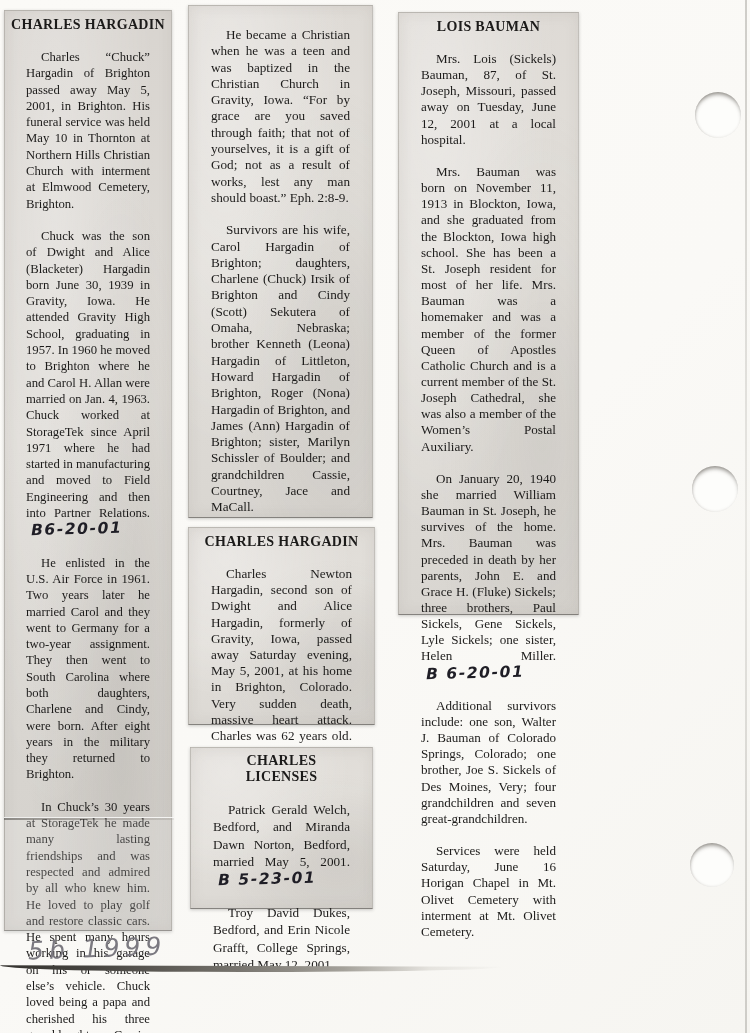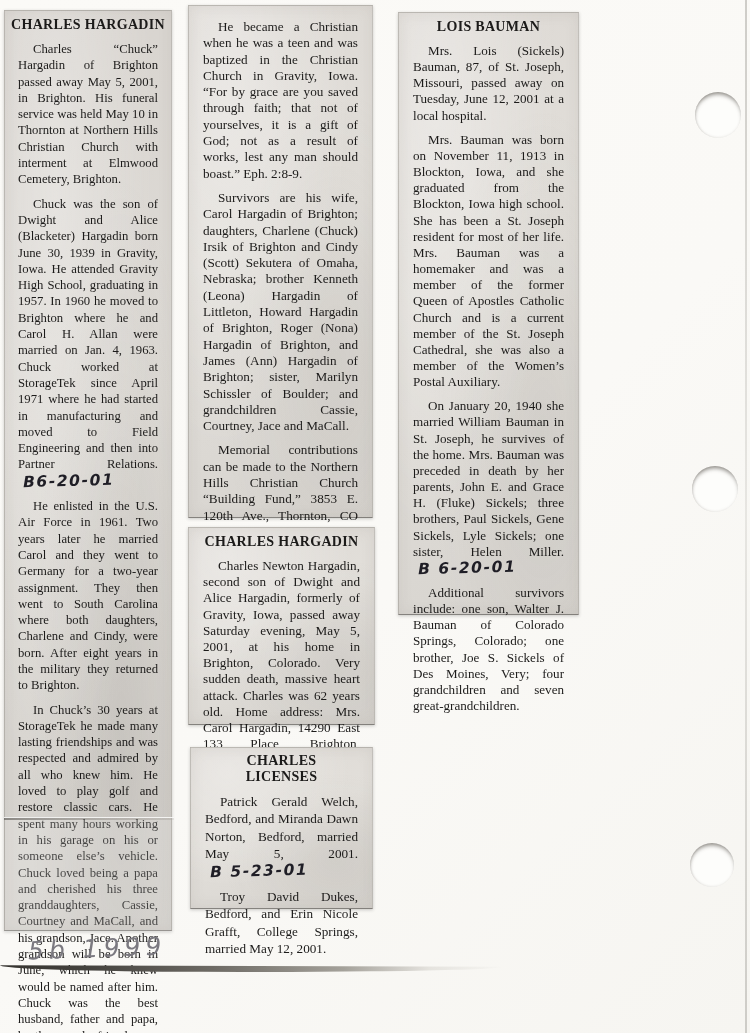--- a/index.html
+++ b/index.html
@@ -29,21 +29,21 @@
     border-bottom-color:rgba(70,68,64,.6);
     box-shadow:0 1px 3px rgba(60,58,54,.25), inset 0 0 14px rgba(120,115,108,.12);
     text-align:justify;
     box-sizing:border-box;
   }
   .clipping h2{
     margin:0 0 1px 0;
     font-size:14px;font-weight:bold;text-align:center;
     letter-spacing:.3px;line-height:17px;
   }
-  .clipping p{margin:8px;text-indent:15px;}
+  .clipping p{margin:16px;text-indent:15px;}
   .c-left   {left:4px;  top:10px; width:168px;height:921px;padding:5px 5px 0 5px;font-size:12.7px;line-height:16.3px;
              background:
                radial-gradient(ellipse at 30% 20%, rgba(255,255,255,.30), rgba(255,255,255,0) 60%),
                radial-gradient(ellipse at 70% 80%, rgba(105,100,94,.14), rgba(105,100,94,0) 55%),
                linear-gradient(165deg,#d8d4cf 0%,#dedbd6 45%,#d3d0cb 100%);}
   .c-midtop {left:188px;top:5px;  width:185px;height:513px;padding:5px 6px 0 6px;font-size:13.2px;line-height:16.3px;}
   .c-midobit{left:188px;top:527px;width:187px;height:198px;padding:5px 6px 0 6px;font-size:13.2px;line-height:16.2px;}
   .c-lic    {left:190px;top:747px;width:183px;height:162px;padding:5px 6px 0 6px;font-size:13.2px;line-height:17.4px;}
   .c-right  {left:398px;top:12px; width:181px;height:603px;padding:5px 6px 0 6px;font-size:13.1px;line-height:16.15px;}
   .c-lic h2{line-height:16px;margin-bottom:1px;}
@@ -127,20 +127,21 @@
     <p><span>Patrick Gerald Welch, Bedford, and Miranda Dawn Norton, Bedford, married May 5, 2001.</span><span class="hand">B 5-23-01</span></p>
     <p><span>Troy David Dukes, Bedford, and Erin Nicole Grafft, College Springs, married May 12, 2001.</span></p>
   </article>
 
   <article class="clipping c-right">
     <h2>LOIS BAUMAN</h2>
     <p><span>Mrs. Lois (Sickels) Bauman, 87, of St. Joseph, Missouri, passed away on Tuesday, June 12, 2001 at a local hospital.</span></p>
     <p><span>Mrs. Bauman was born on November 11, 1913 in Blockton, Iowa, and she graduated from the Blockton, Iowa high school.  She has been a St. Joseph resident for most of her life.  Mrs. Bauman was a homemaker and was a member of the former Queen of Apostles Catholic Church and is a current member of the St. Joseph Cathedral, she was also a member of the Women’s Postal Auxiliary.</span></p>
     <p><span>On January 20, 1940 she married William Bauman in St. Joseph, he survives of the home.  Mrs. Bauman was preceded in death by her parents, John E. and Grace H. (Fluke) Sickels; three brothers, Paul Sickels, Gene Sickels, Lyle Sickels; one sister, Helen Miller.</span><span class="hand">B 6-20-01</span></p>
     <p><span>Additional survivors include:  one son, Walter J. Bauman of Colorado Springs, Colorado; one brother, Joe S. Sickels of Des Moines, Very; four grandchildren and seven great-grandchildren.</span></p>
+    <p><span>Services were held Saturday, June 16 Horigan Chapel in Mt. Olivet Cemetery with interment at Mt. Olivet Cemetery.</span></p>
   </article>
 
   <div class="hand-pencil">5b 1999</div>
 
   <div class="hole hole-1"></div>
   <div class="hole hole-2"></div>
   <div class="hole hole-3"></div>
 
   <div class="bottom-line"></div>
 

